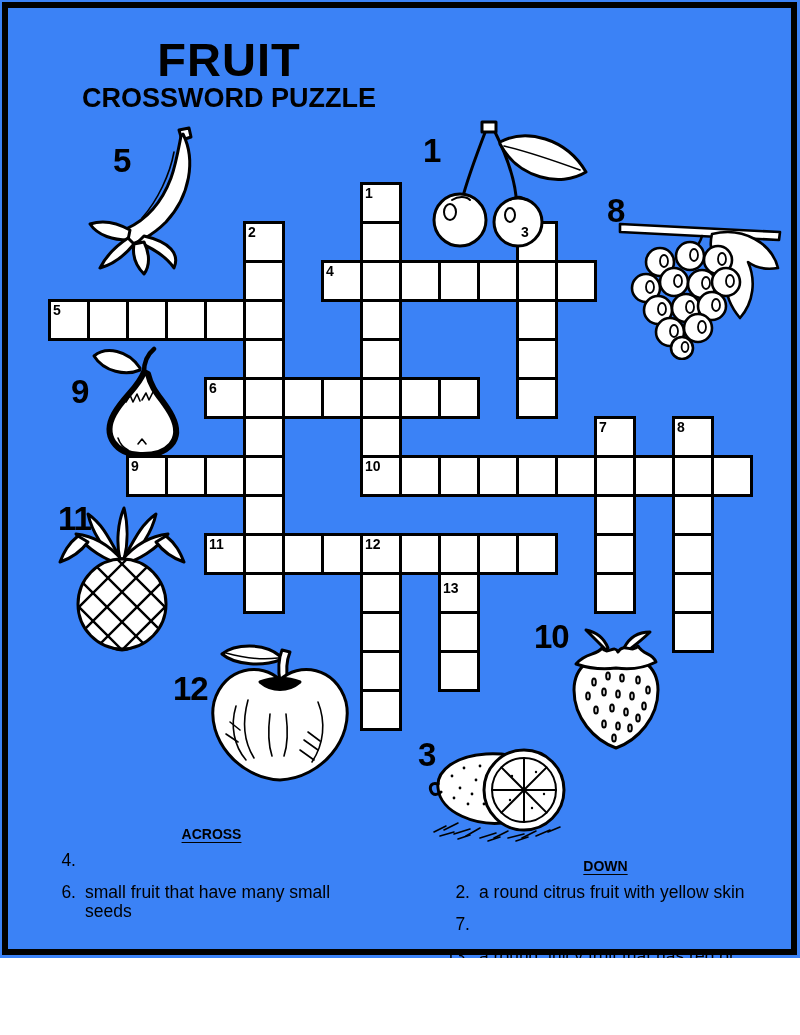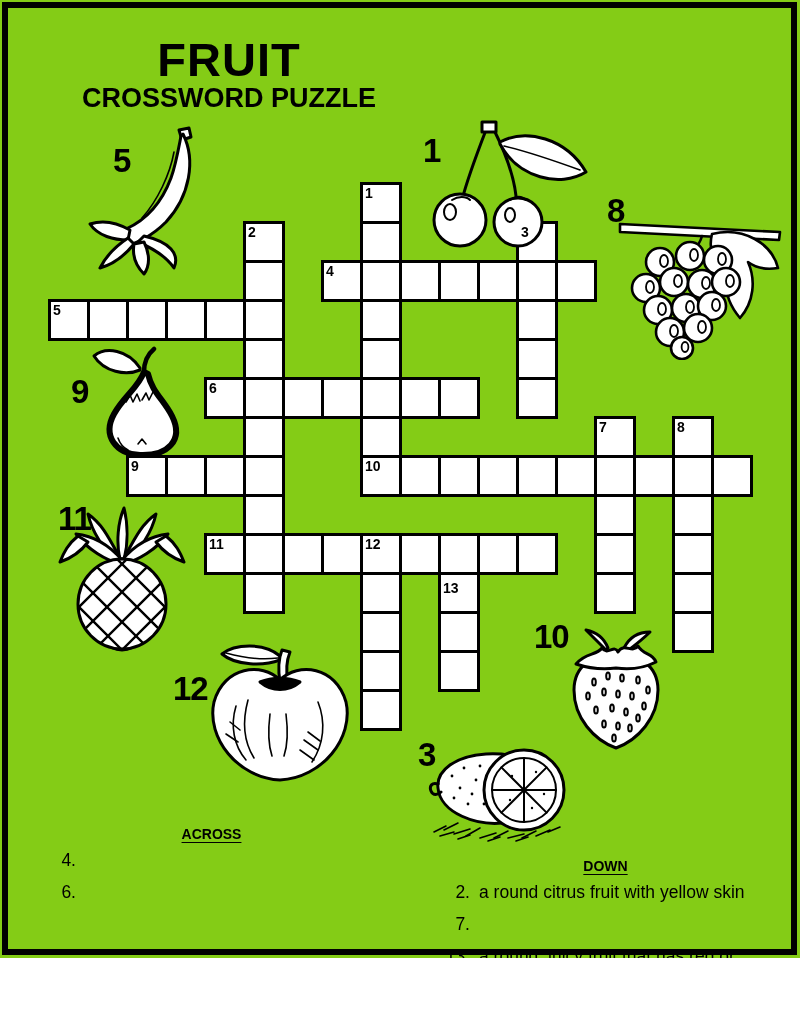--- a/index.html
+++ b/index.html
@@ -1,16 +1,16 @@
 <!DOCTYPE html>
 <html><head>
 <meta charset="utf-8">
 <style>
   html,body{margin:0;padding:0;background:#fff;}
-  #page{position:relative;width:800px;height:958px;background:#84cc16;overflow:hidden;
+  #page{position:relative;width:800px;height:958px;background:#3b82f6;overflow:hidden;
         font-family:"Liberation Sans",sans-serif;color:#000;}
   #frame{position:absolute;left:2px;top:2px;right:3px;bottom:3px;border:6px solid #000;pointer-events:none;}
   
   #title-block{position:absolute;left:68px;top:36px;width:322px;text-align:center;}
   #title-line1{font-size:47px;font-weight:700;letter-spacing:1px;line-height:1.0;}
   #title-line2{font-size:27px;font-weight:700;letter-spacing:0px;margin-top:2px;line-height:1.0;}
   
   .cell{position:absolute;width:42px;height:42px;box-sizing:border-box;border:3px solid #000;background:#fff;}
   .cellnum{position:absolute;font-size:14px;font-weight:700;line-height:1;z-index:5;}
   
@@ -366,20 +366,21 @@
     </g>
   </svg>
 
   <div class="clues" id="across-section">
     <div class="clue-header">ACROSS</div>
     <div class="clue">
       <span class="cnum">4.</span>
     </div>
     <div class="clue">
       <span class="cnum">6.</span>
+      <span class="ctext">small fruit that have many small seeds</span>
     </div>
   </div>
 
   <div class="clues" id="down-section">
     <div class="clue-header">DOWN</div>
     <div class="clue">
       <span class="cnum">2.</span>
       <span class="ctext">a round citrus fruit with yellow skin</span>
     </div>
     <div class="clue">

